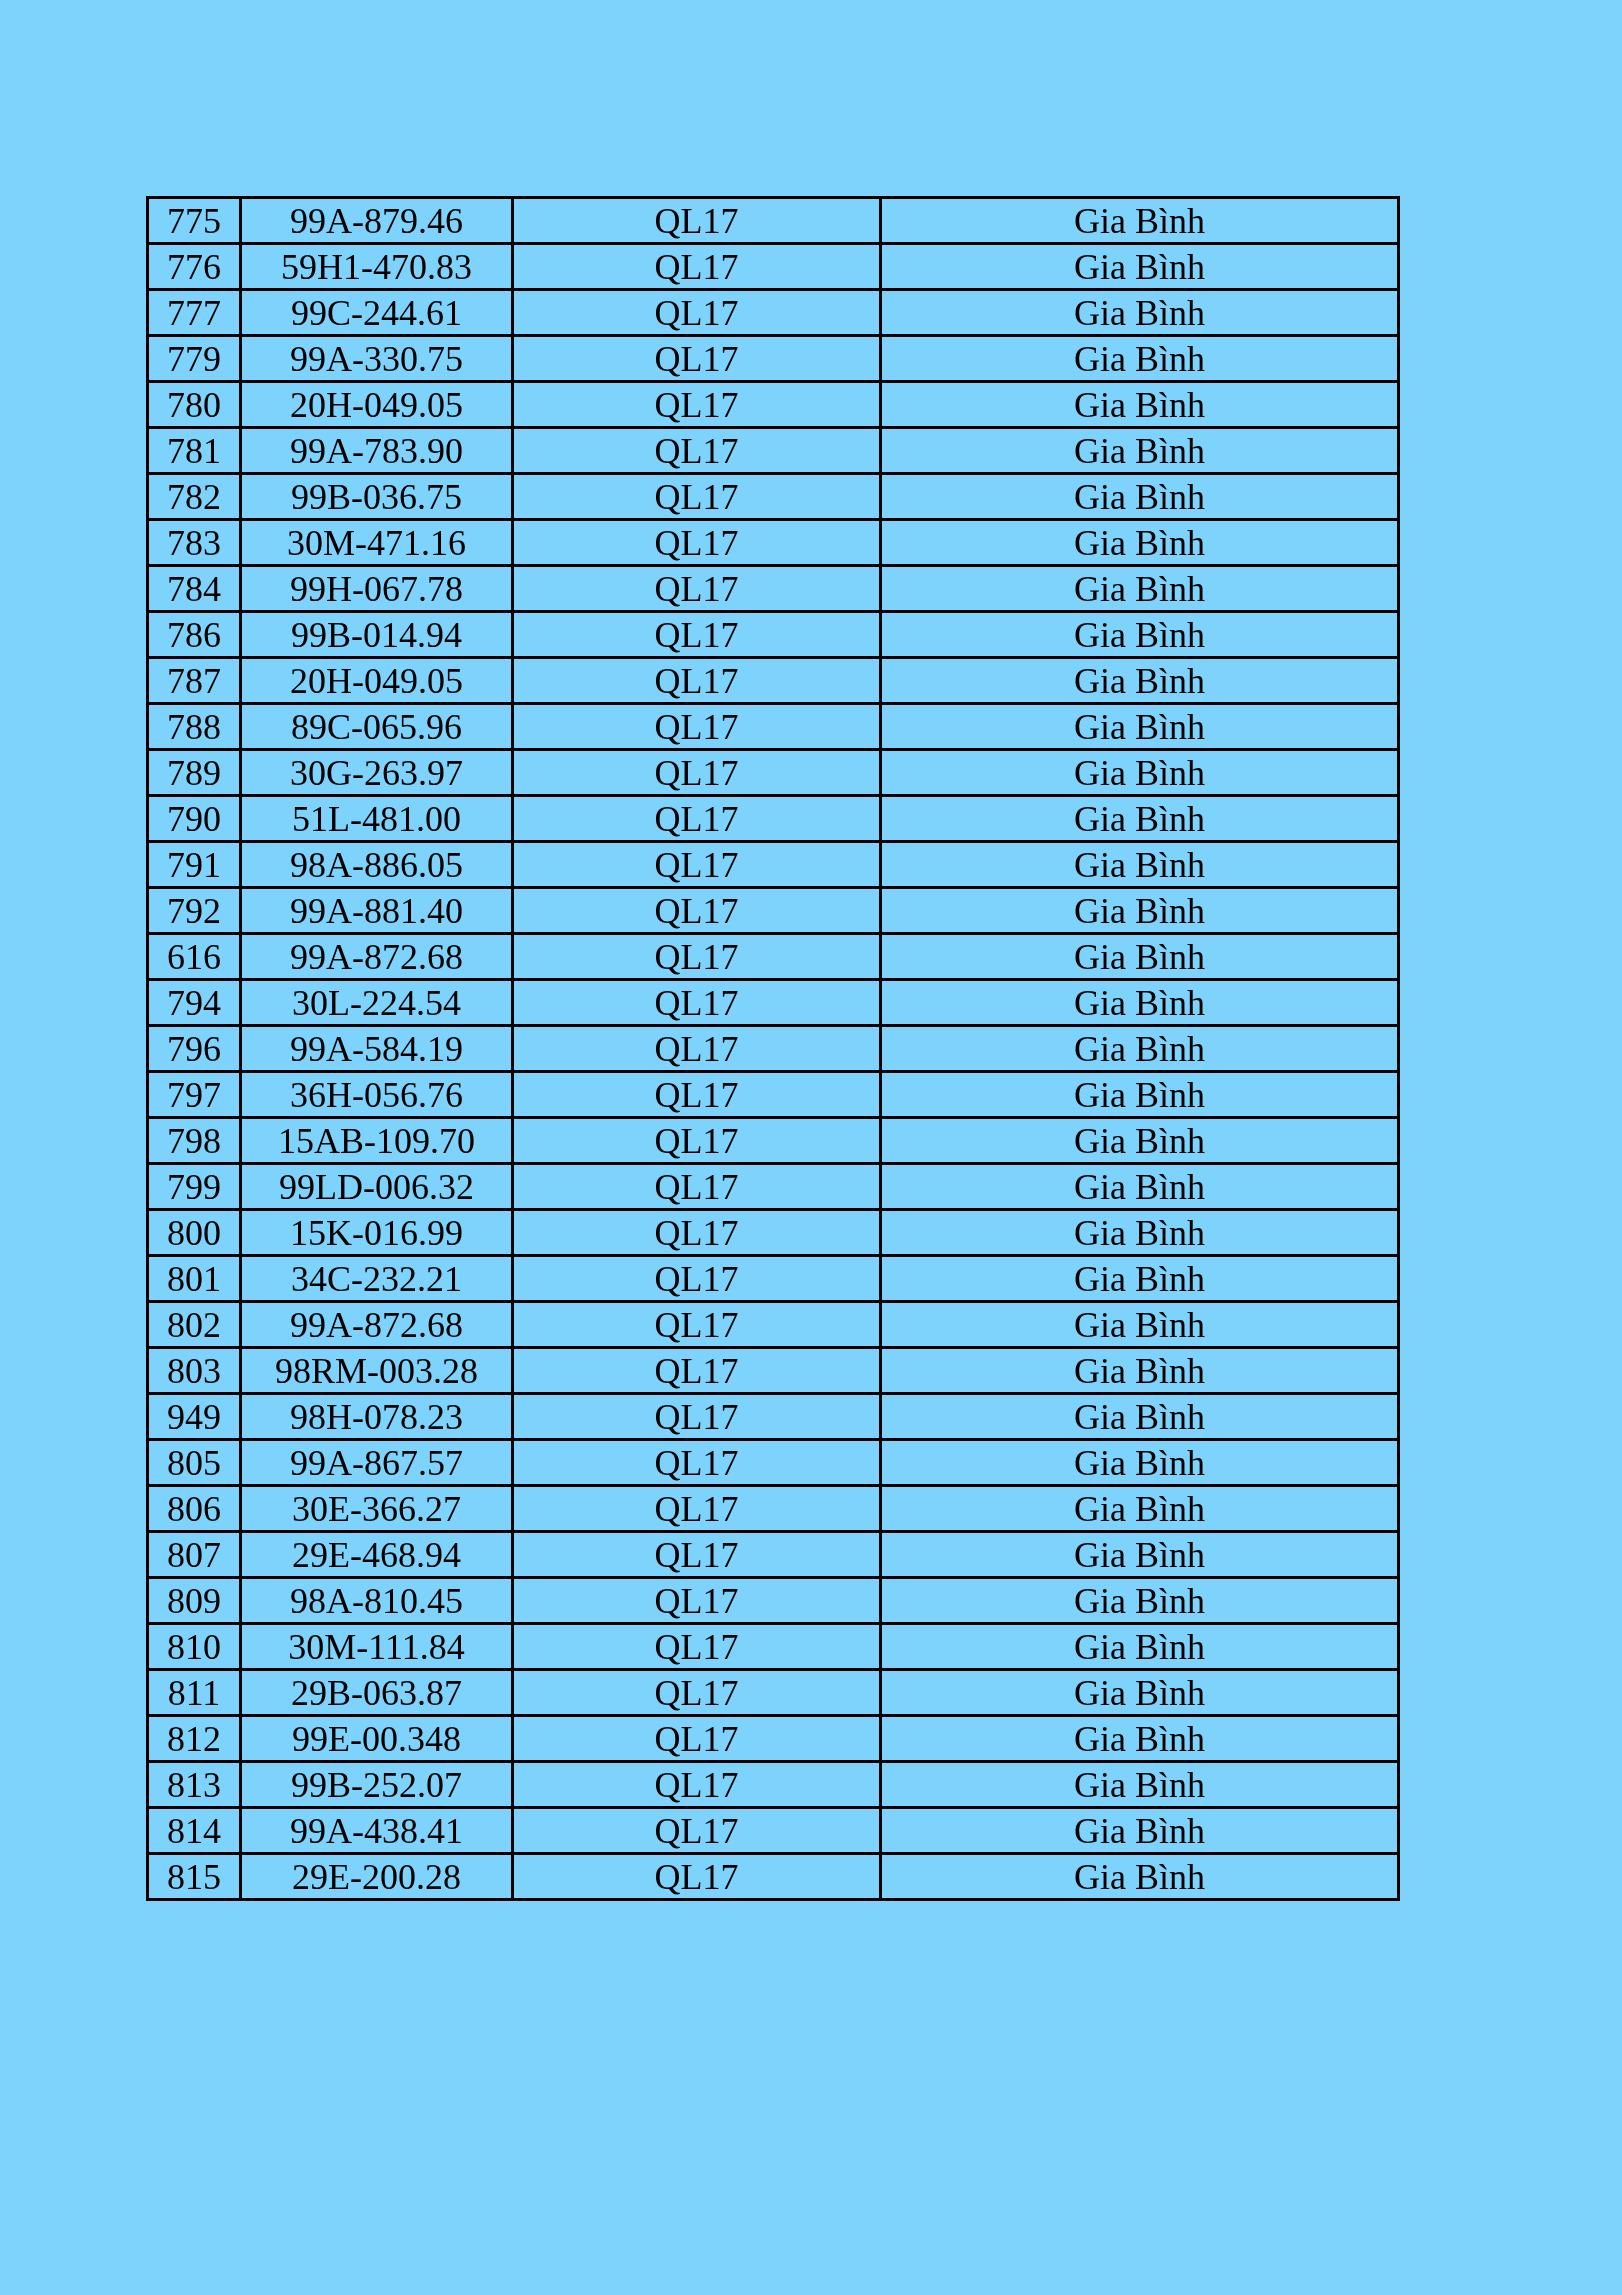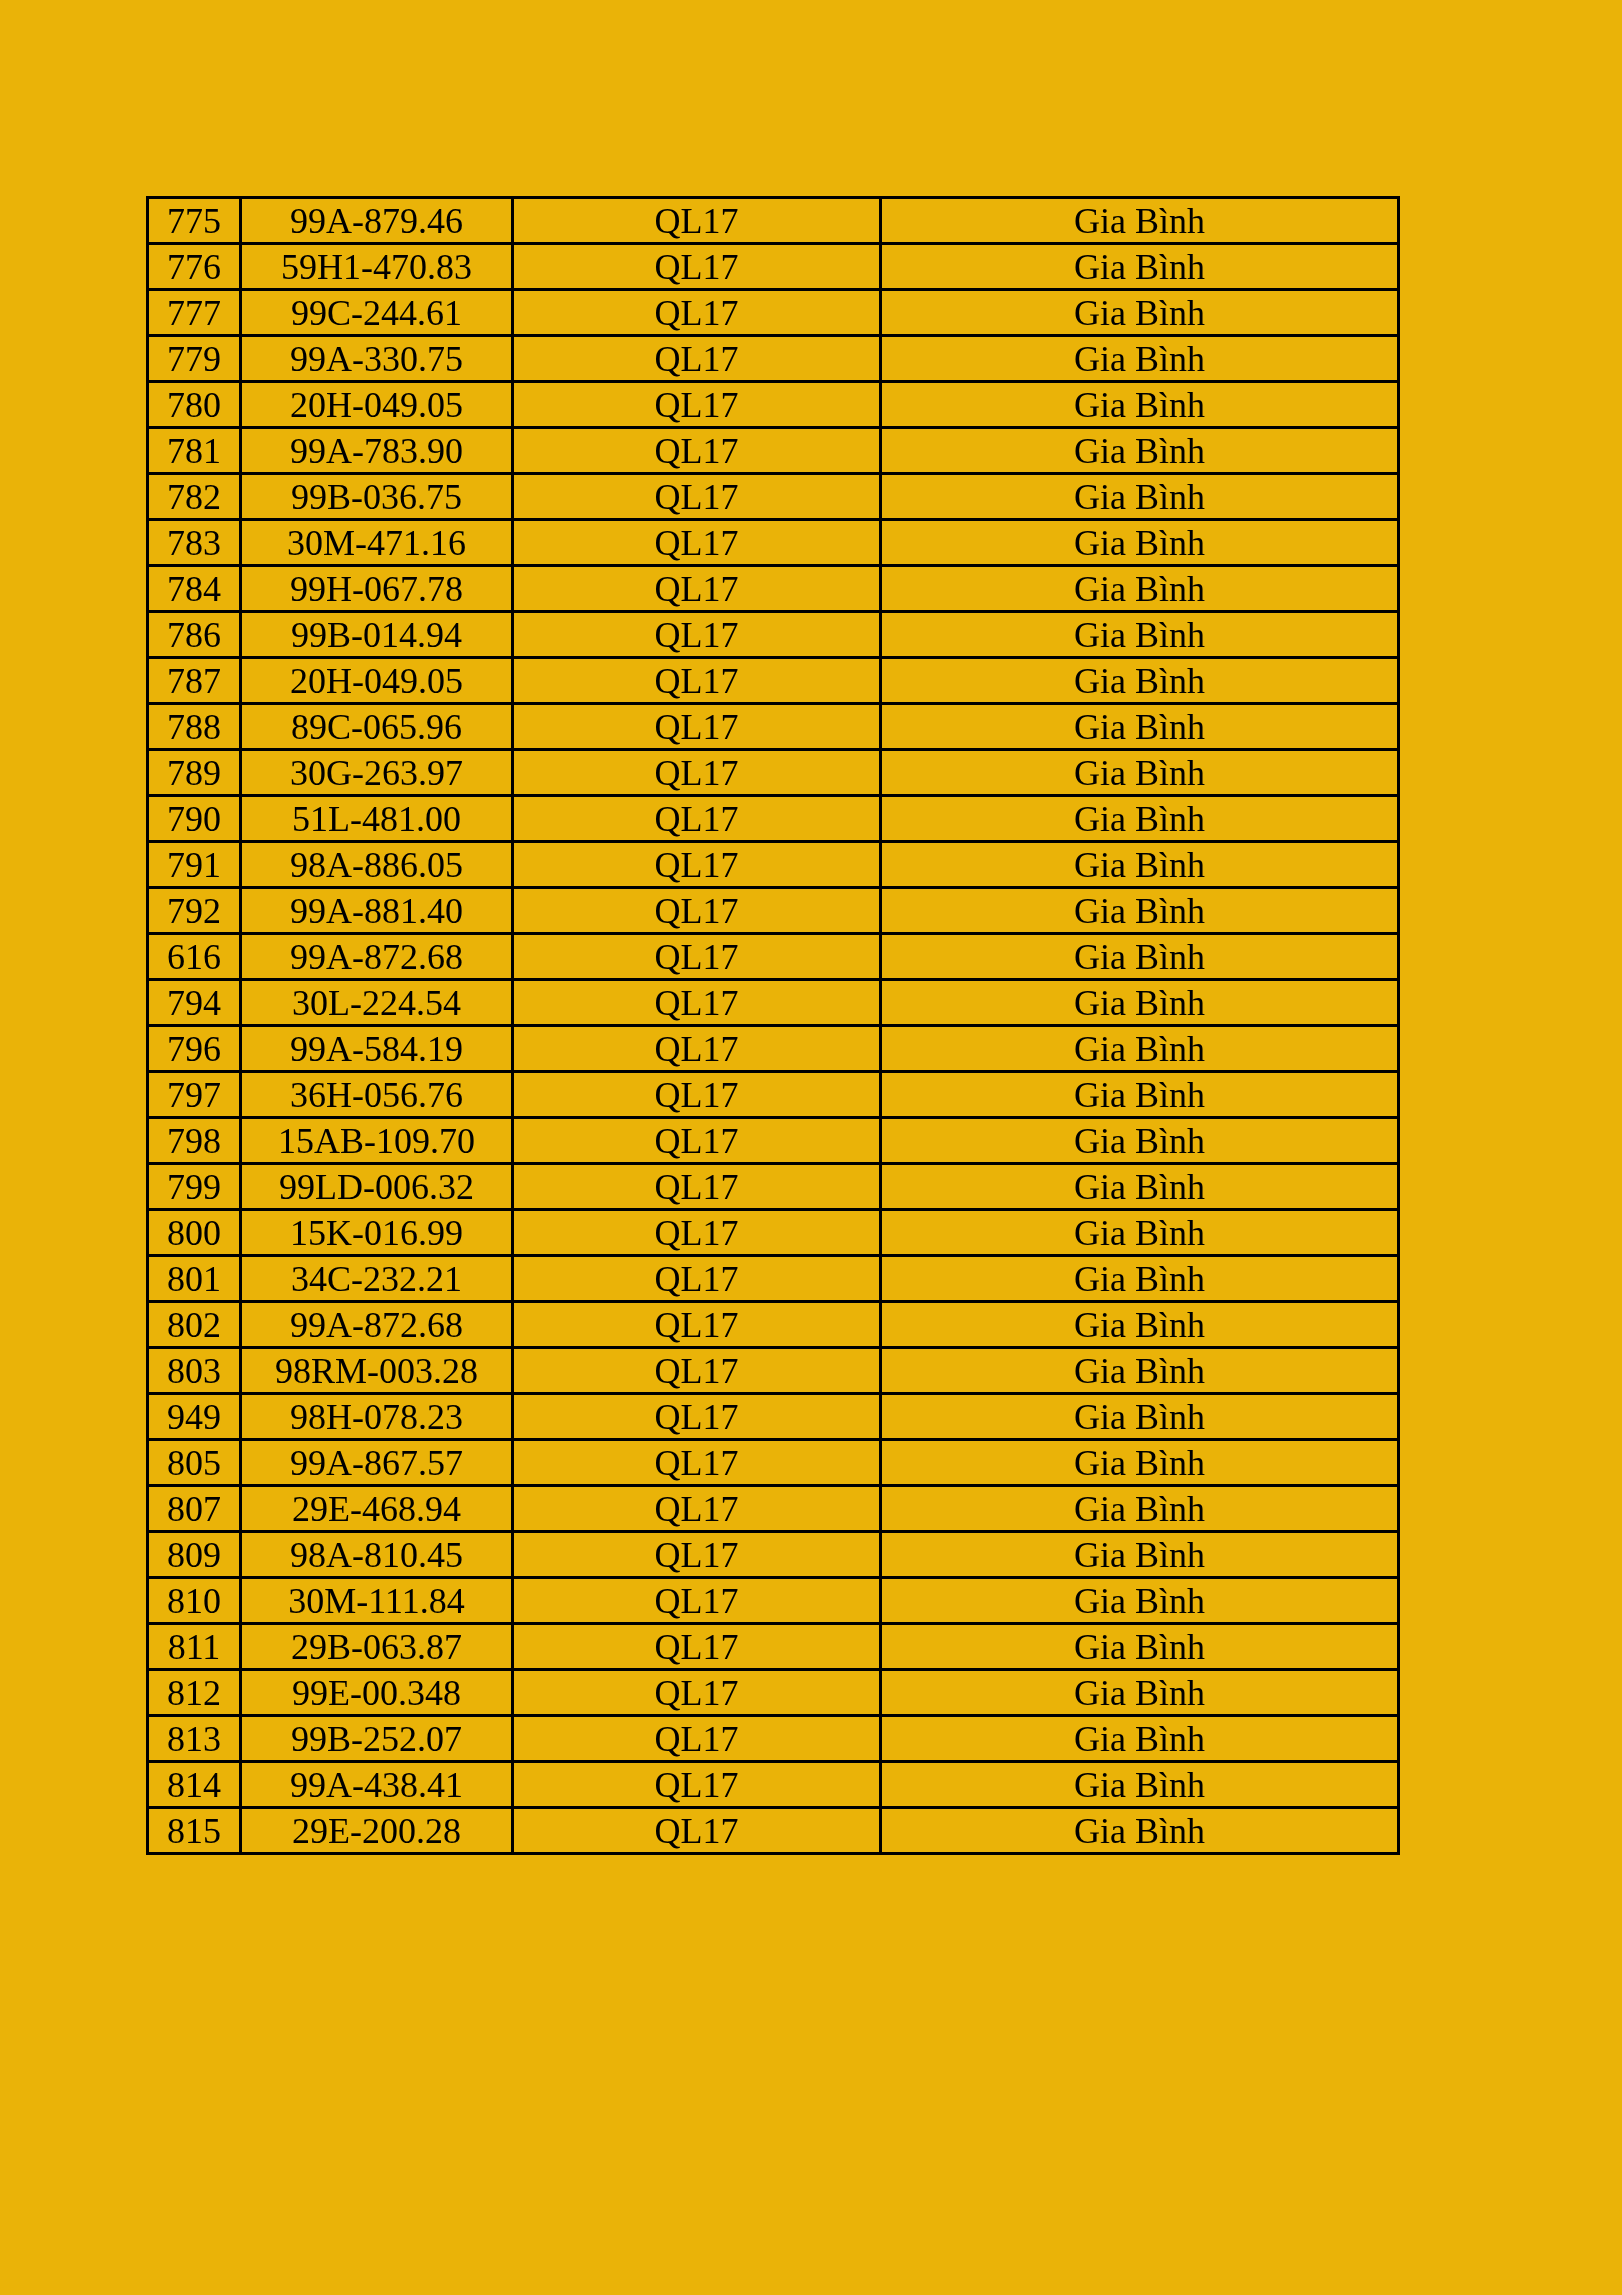--- a/index.html
+++ b/index.html
@@ -13,21 +13,21 @@
     position: relative;
     font-family: "Liberation Serif", "DejaVu Serif", serif;
     color: #000000;
   }
   .doc-page {
     position: absolute;
     left: 0;
     top: 0;
     width: 1623px;
     height: 2295px;
-    background: #eab308;
+    background: #7dd3fc;
   }
   table.plate-table {
     position: absolute;
     left: 146px;
     top: 196px;
     width: 1251px;
     border-collapse: collapse;
     table-layout: fixed;
   }
   table.plate-table td {
@@ -220,20 +220,26 @@
           <td>QL17</td>
           <td>Gia Bình</td>
         </tr>
         <tr>
           <td>805</td>
           <td>99A-867.57</td>
           <td>QL17</td>
           <td>Gia Bình</td>
         </tr>
         <tr>
+          <td>806</td>
+          <td>30E-366.27</td>
+          <td>QL17</td>
+          <td>Gia Bình</td>
+        </tr>
+        <tr>
           <td>807</td>
           <td>29E-468.94</td>
           <td>QL17</td>
           <td>Gia Bình</td>
         </tr>
         <tr>
           <td>809</td>
           <td>98A-810.45</td>
           <td>QL17</td>
           <td>Gia Bình</td>

